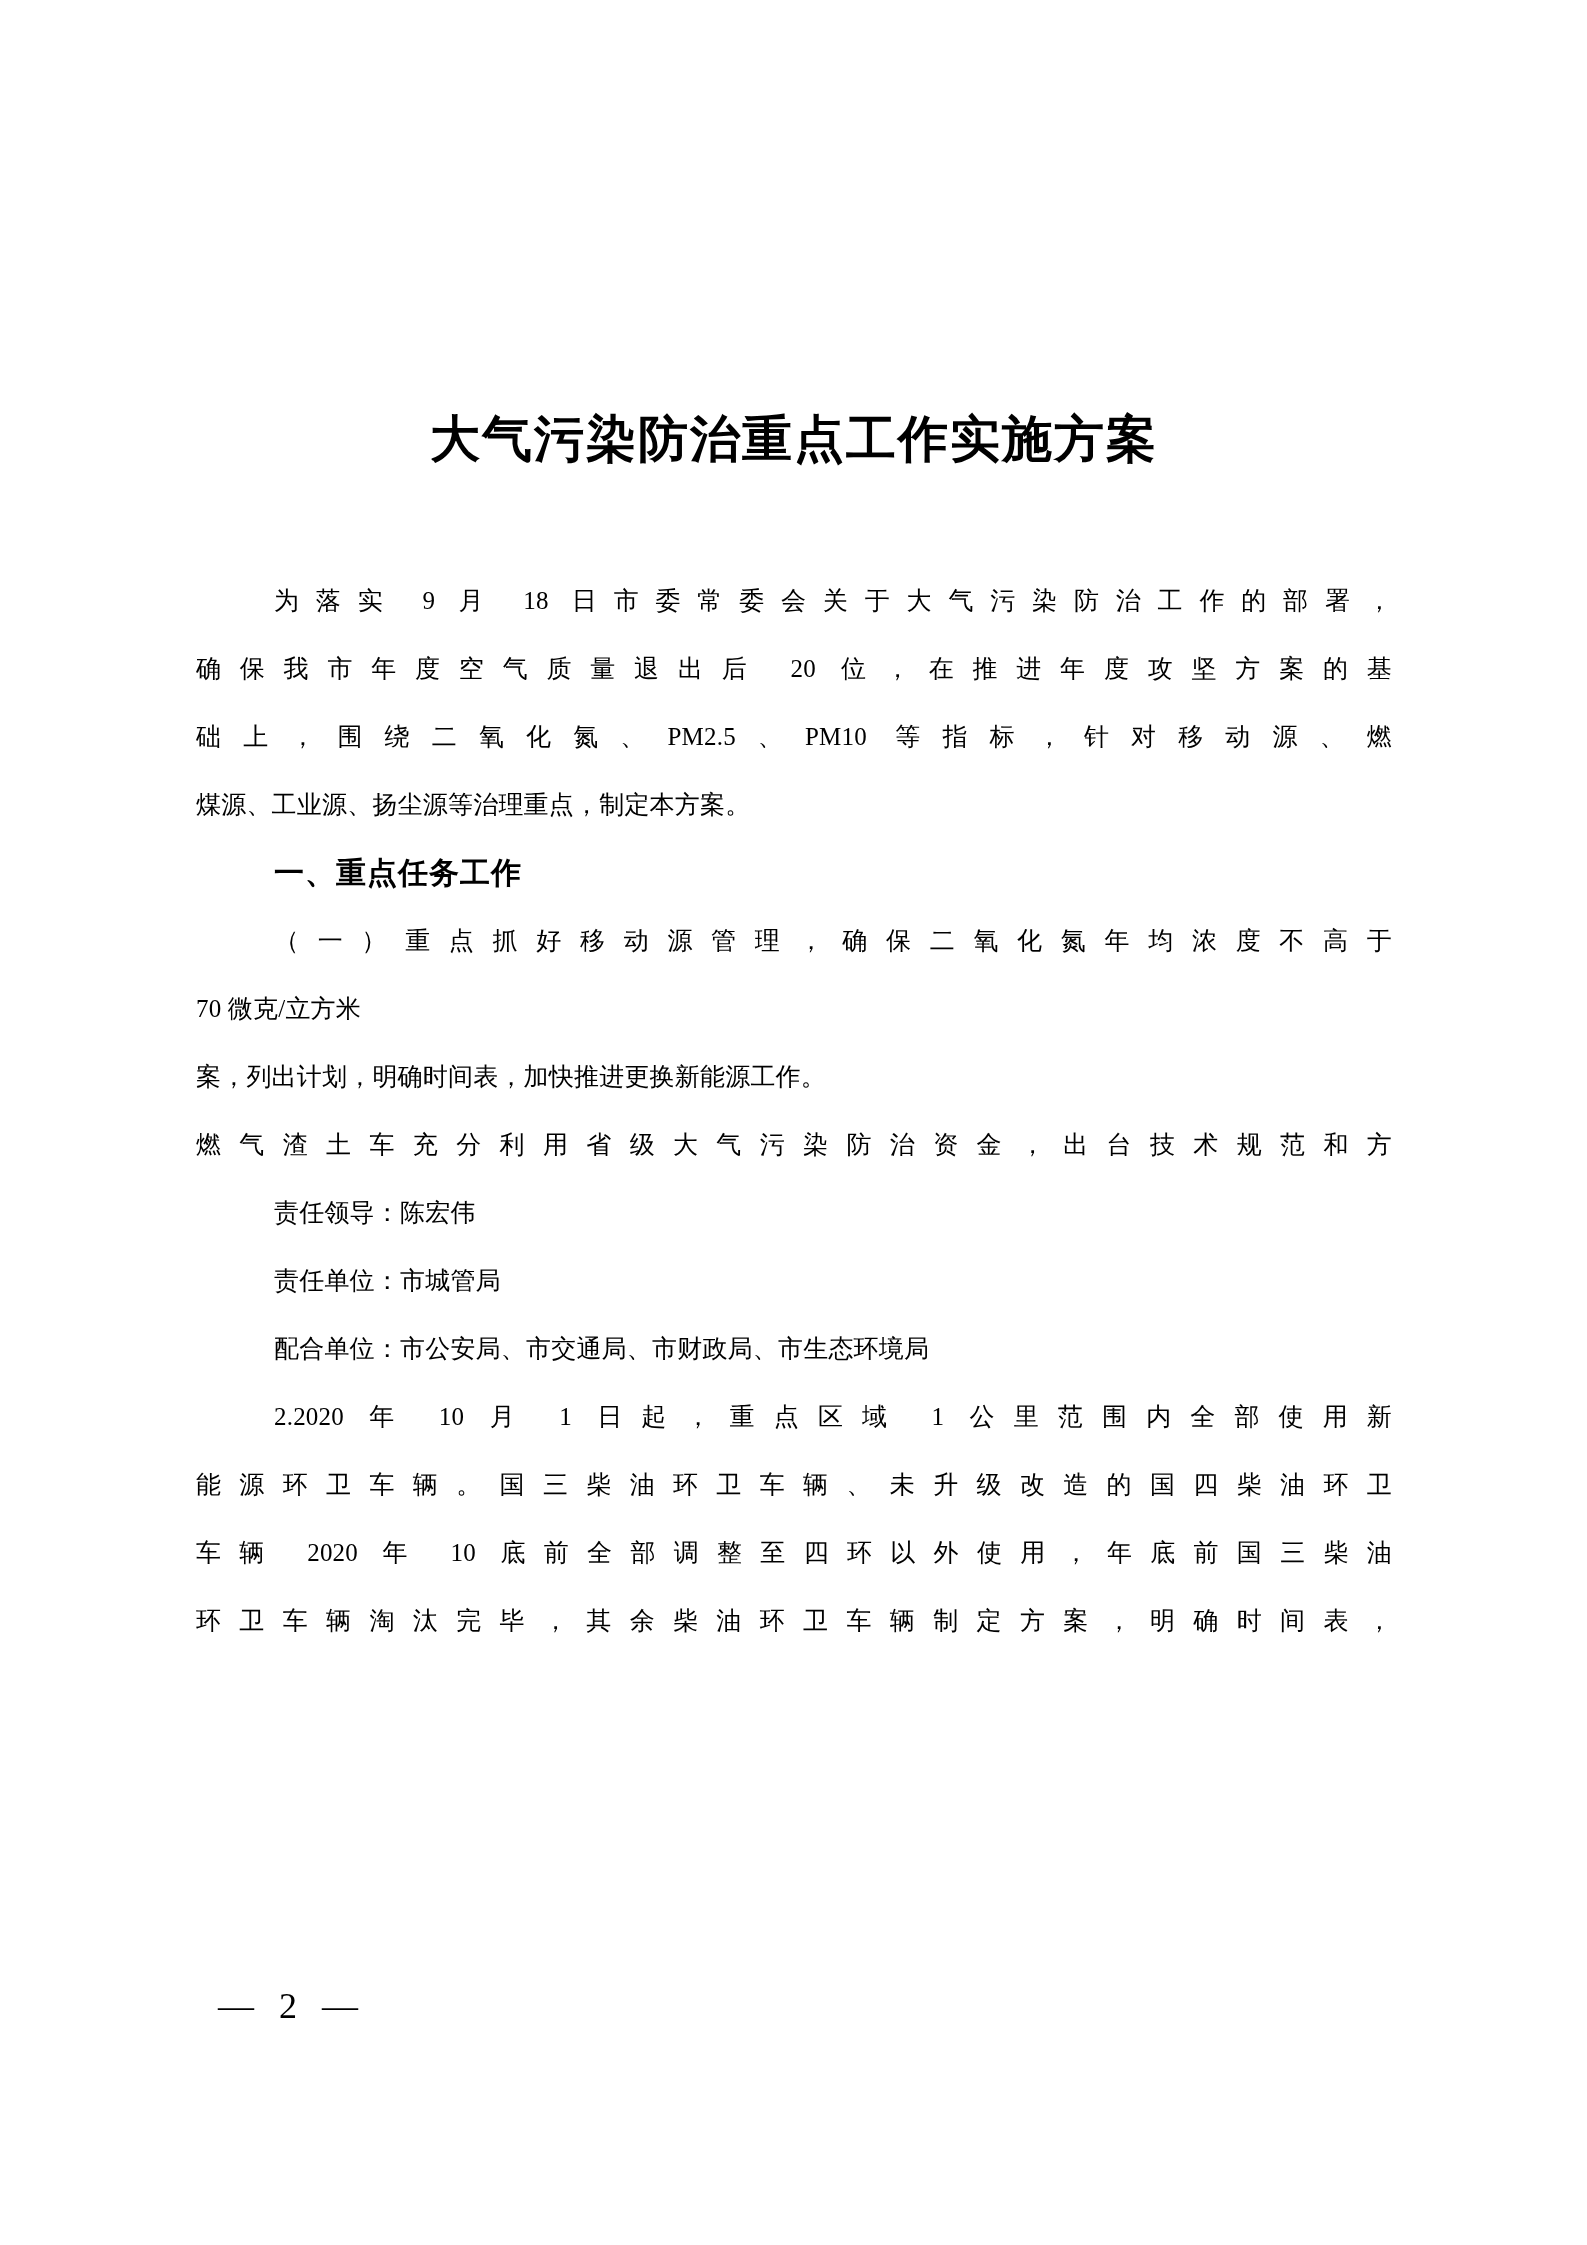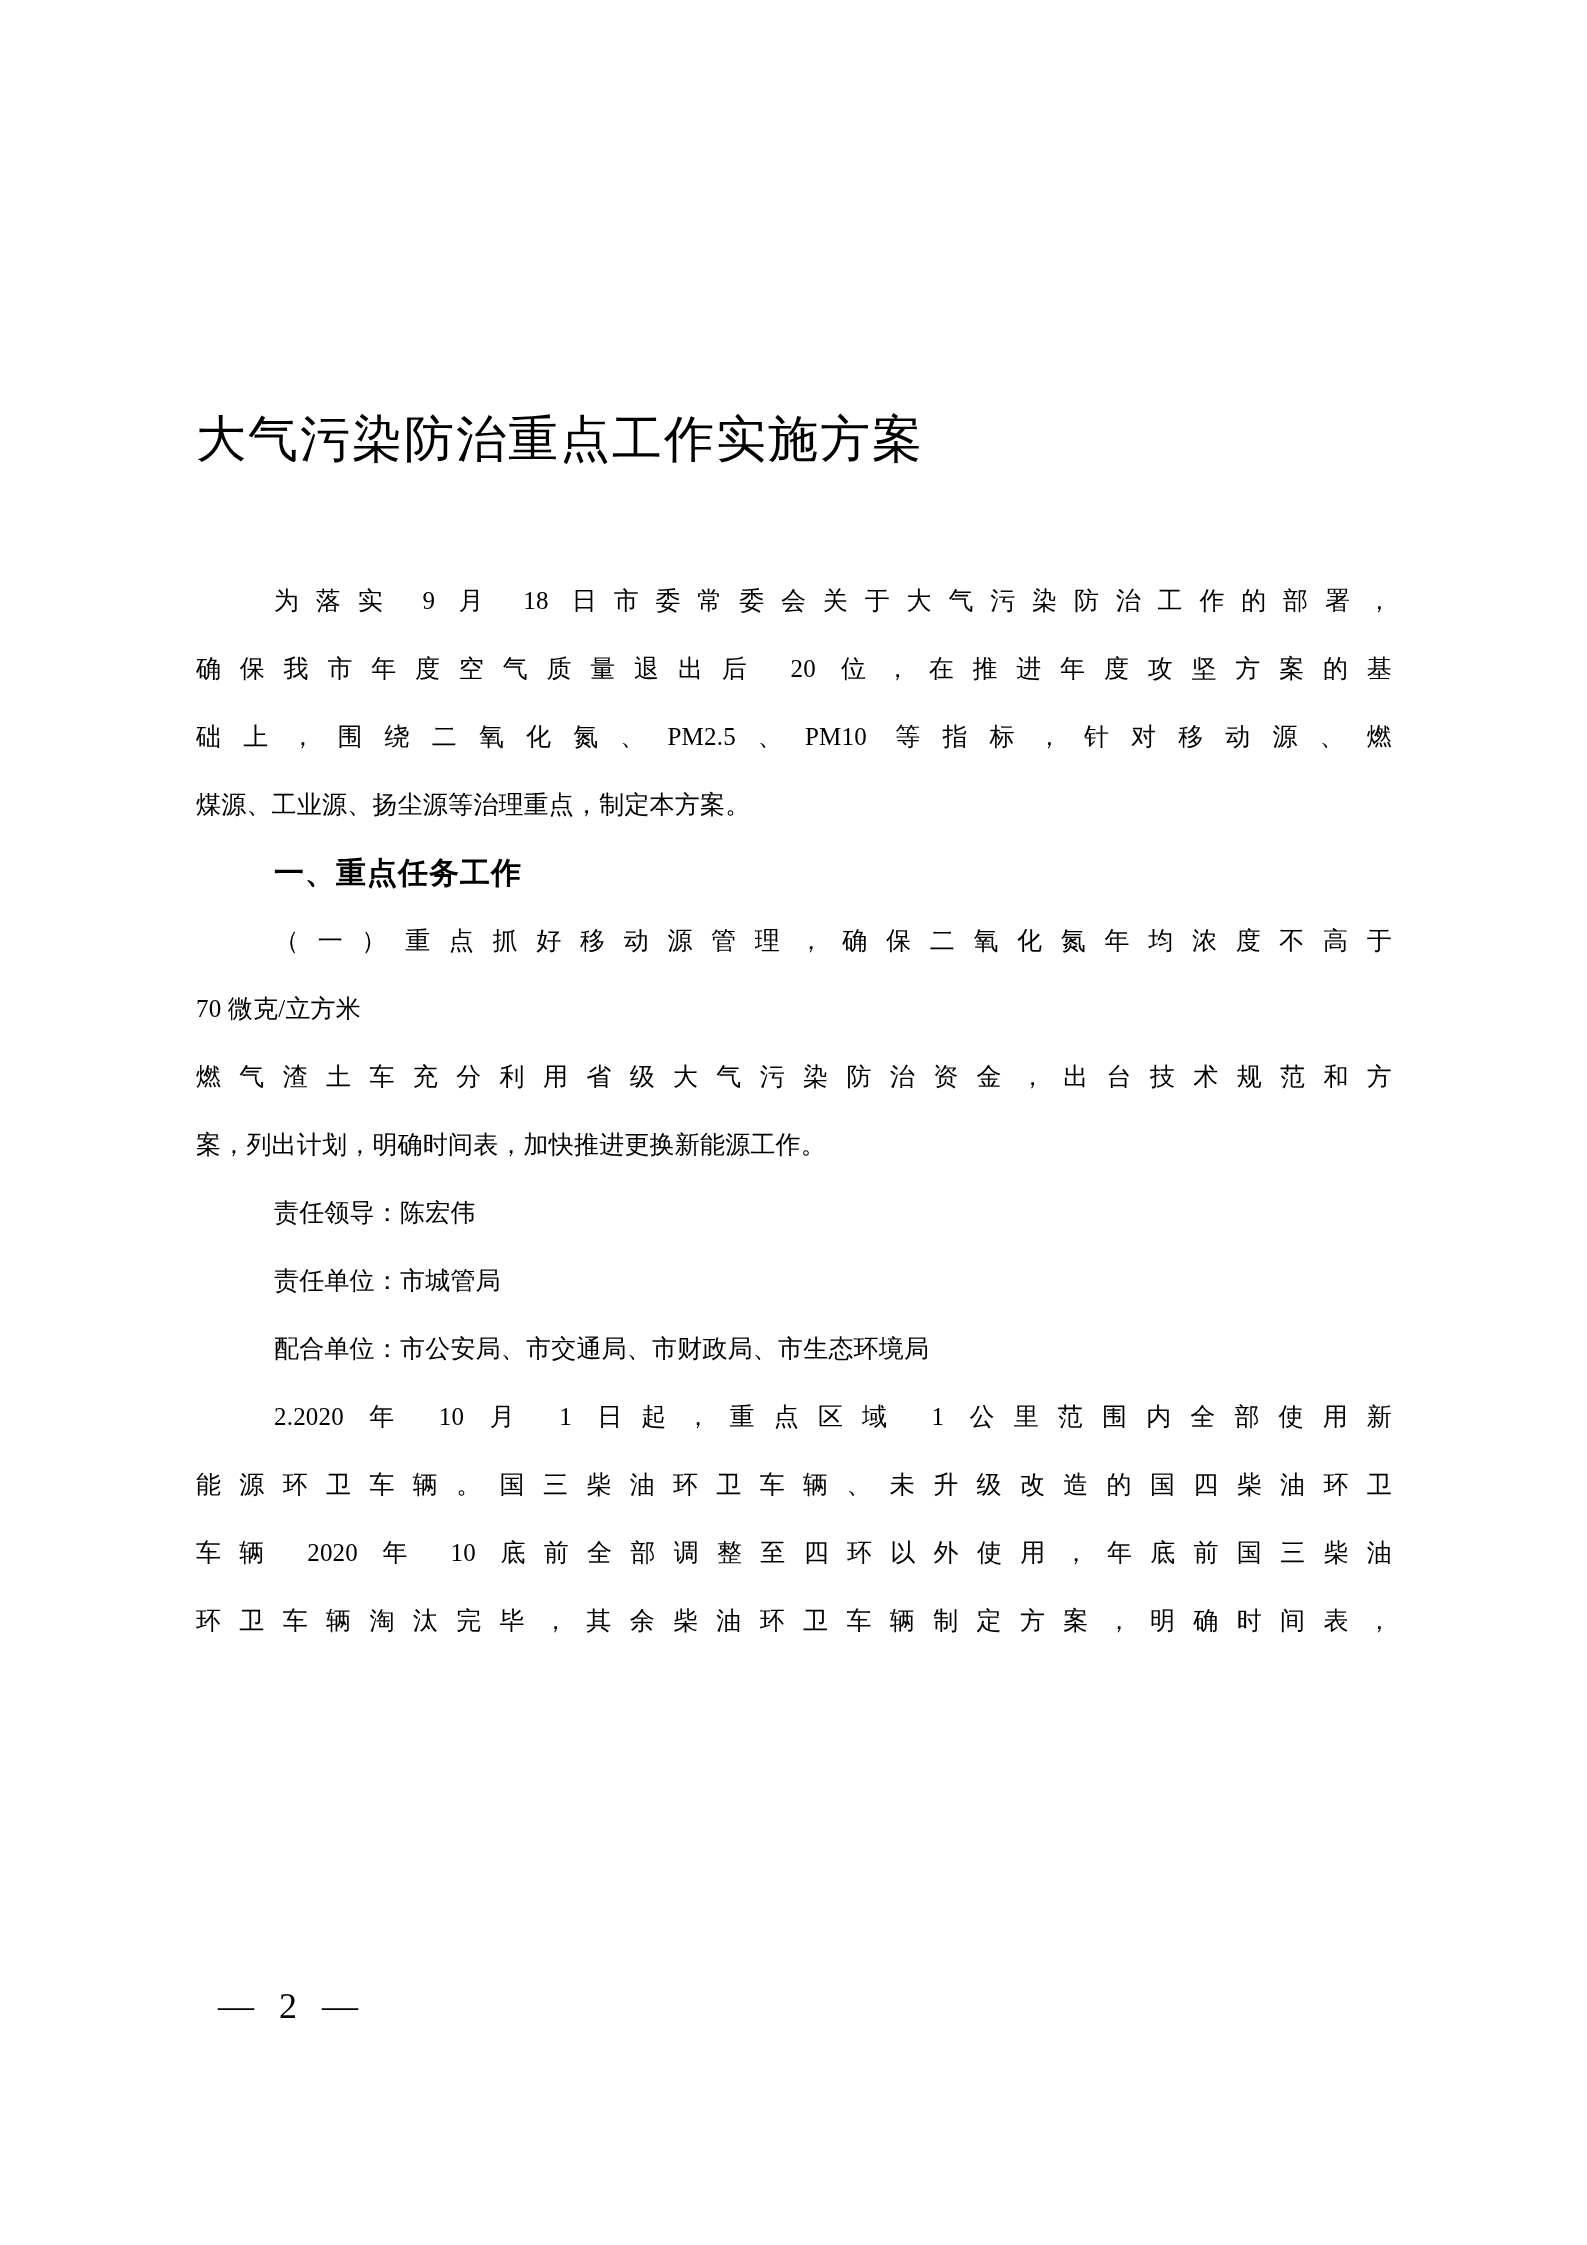--- a/index.html
+++ b/index.html
@@ -22,22 +22,22 @@
   }
   
   .doc-body {
     position: absolute;
     left: 196px;
     top: 0;
     width: 1196px;
   }
   .doc-title {
     font-size: 50px;
-    font-weight: normal;
-    text-align: left;
+    font-weight: bold;
+    text-align: center;
     letter-spacing: 2px;
     line-height: 1.25;
     margin: 0;
     padding-top: 408px;
     white-space: nowrap;
   }
   .para {
     font-size: 25px;
     line-height: 68px;
     letter-spacing: 0.2px;
@@ -96,22 +96,22 @@
     </p>
 
     <p class="heading">一、重点任务工作</p>
 
     <p class="para">
       <span class="ln justify indent">（一）重点抓好移动源管理，确保二氧化氮年均浓度不高于</span>
       <span class="ln">70 微克/立方米</span>
     </p>
 
     <p class="para">
+      <span class="ln">案，列出计划，明确时间表，加快推进更换新能源工作。</span>
       <span class="ln justify">燃气渣土车充分利用省级大气污染防治资金，出台技术规范和方</span>
-      <span class="ln">案，列出计划，明确时间表，加快推进更换新能源工作。</span>
     </p>
 
     <p class="para">
       <span class="ln indent">责任领导：陈宏伟</span>
     </p>
 
     <p class="para">
       <span class="ln indent">责任单位：市城管局</span>
     </p>
 

